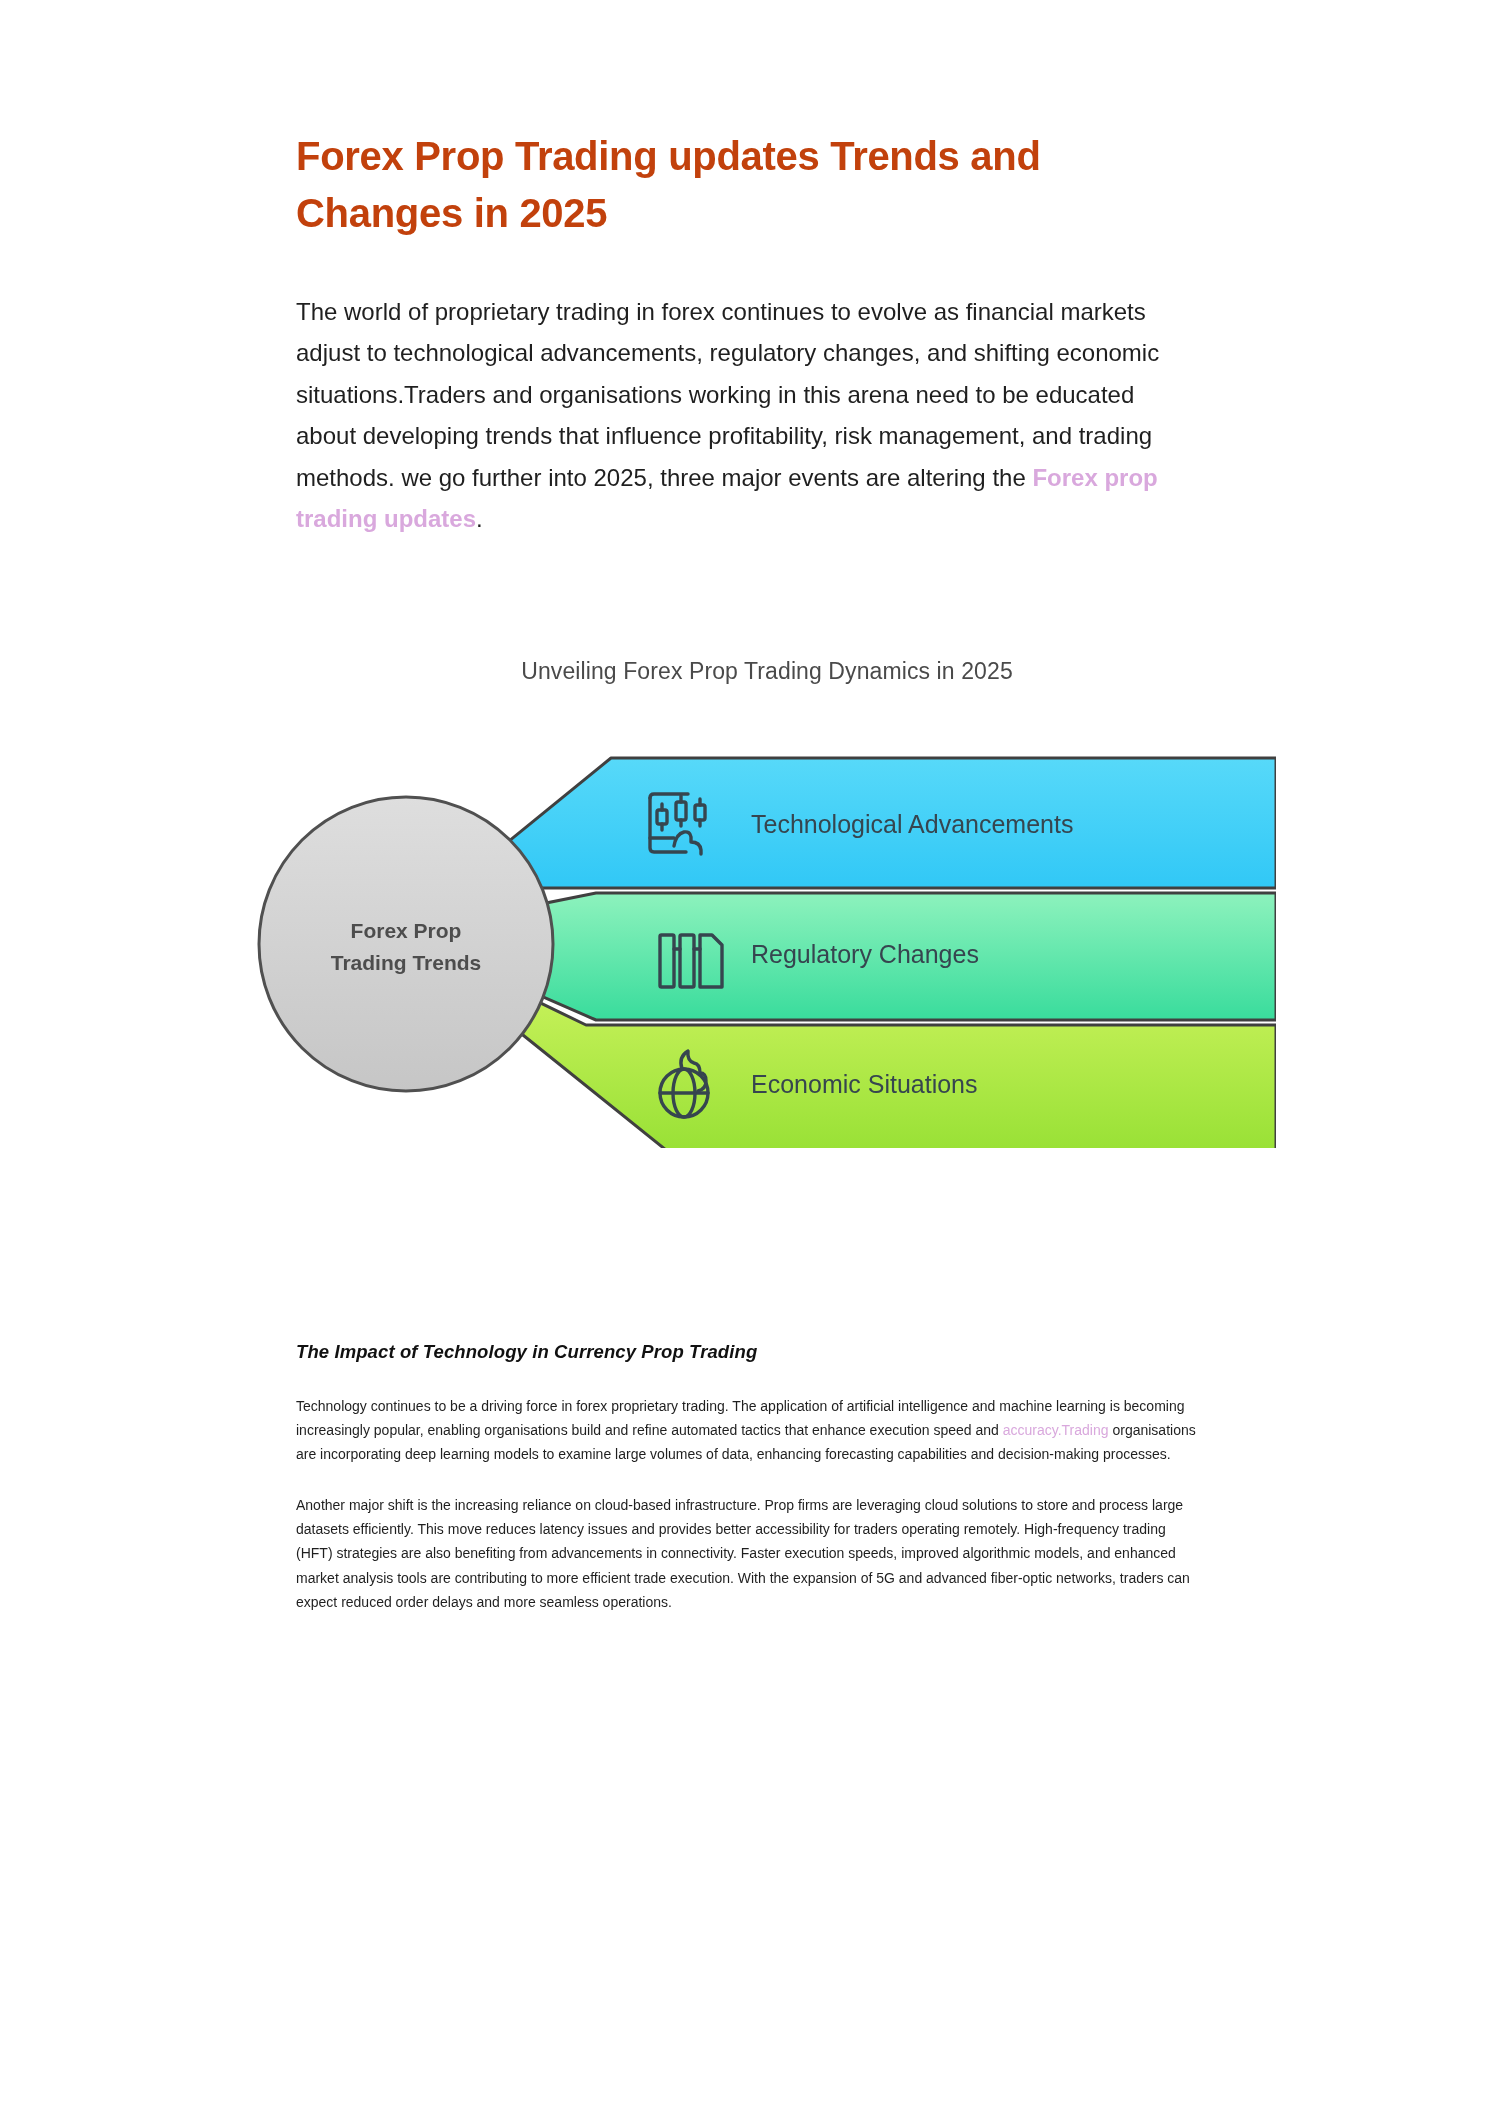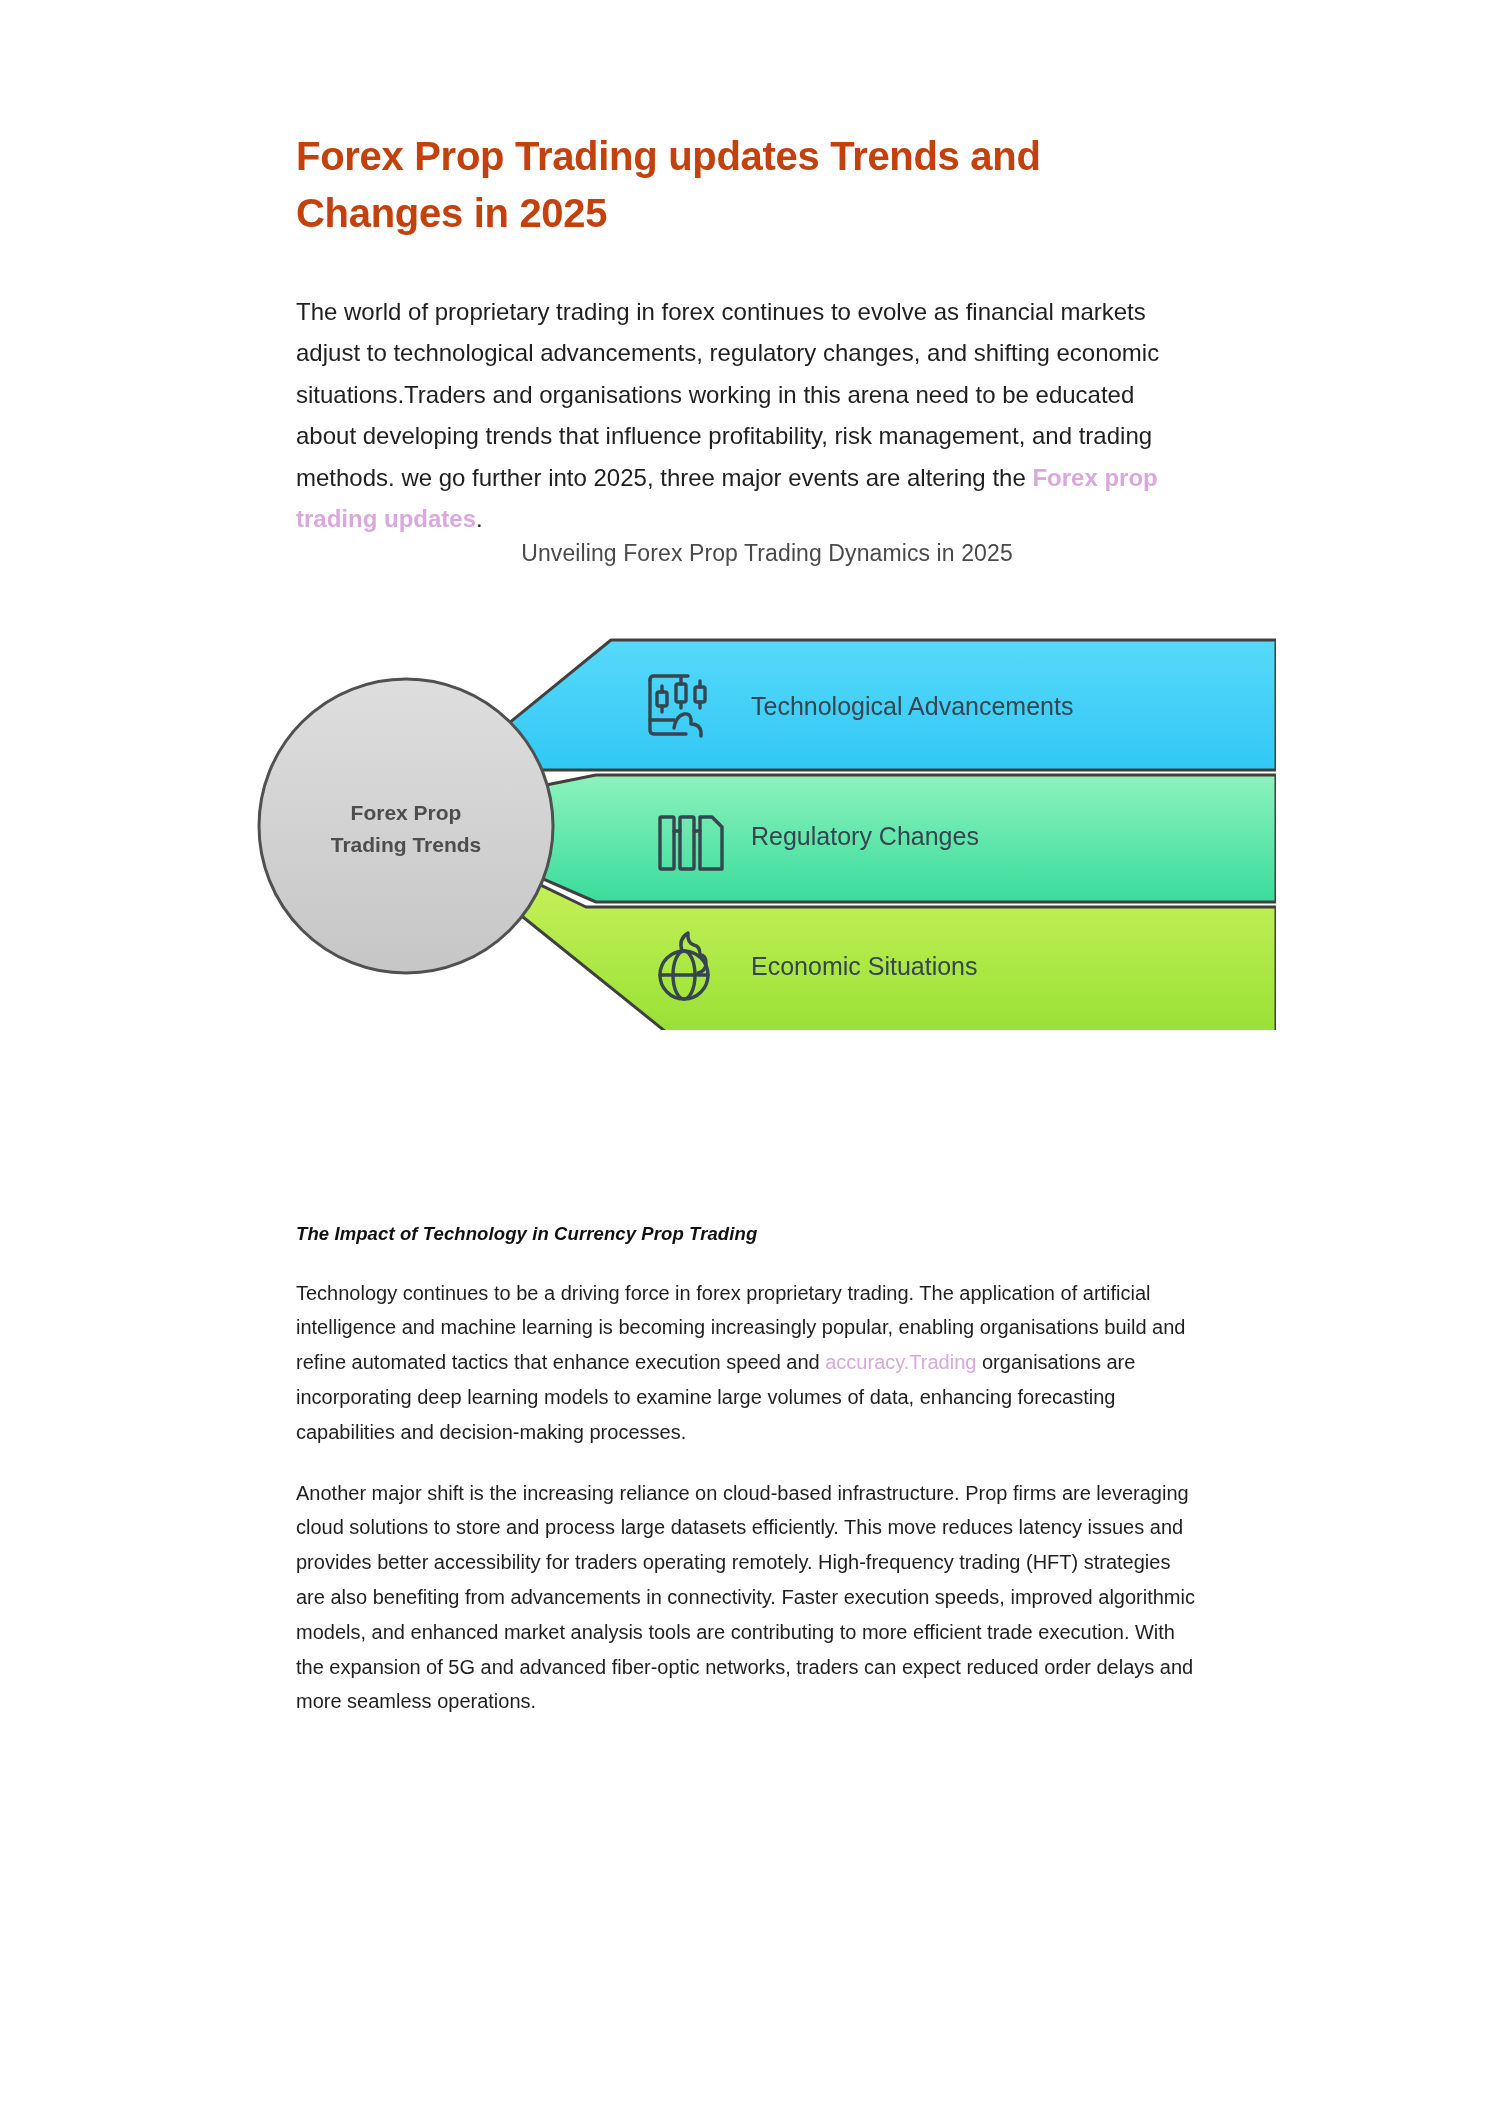--- a/index.html
+++ b/index.html
@@ -54,20 +54,21 @@
     font-weight: 700;
   }
   .link-soft {
     color: #d9a8dd;
     font-weight: 400;
   }
 
   
   .figure {
     position: relative;
+    margin-top: 118px;
     width: 912px;
   }
   .figure-title {
     text-align: center;
     font-size: 23px;
     color: #4a4a4a;
     letter-spacing: 0.1px;
     padding-left: 30px;
   }
   .diagram-wrap {
@@ -98,21 +99,21 @@
     padding-top: 193px;
     font-size: 18.5px;
     font-weight: 700;
     color: #111111;
     letter-spacing: 0.1px;
     font-style: italic;
   }
   .body-para {
     margin: 0;
     padding-top: 31px;
-    font-size: 20px;
+    font-size: 14px;
     line-height: 1.74;
     color: #1f1f1f;
     max-width: 900px;
   }
   .body-para.second {
     padding-top: 26px;
   }
 </style>
 </head>
 <body>

